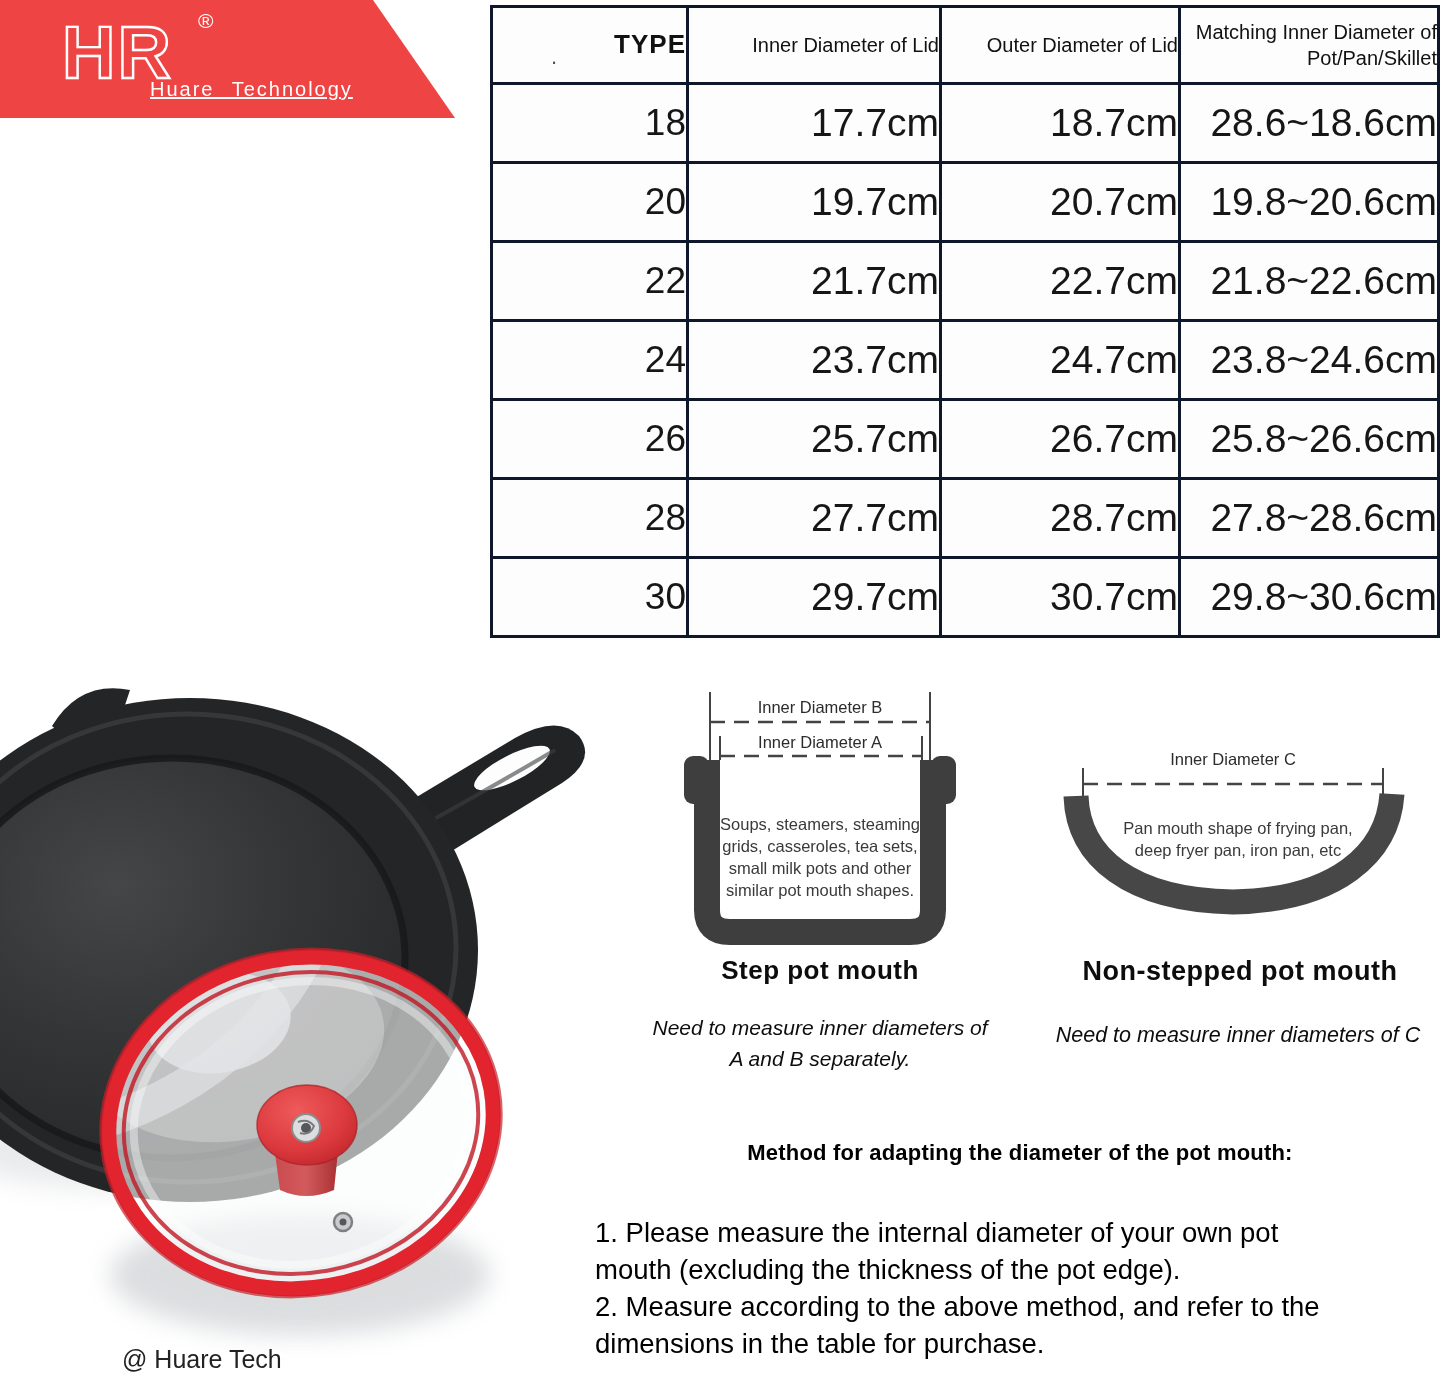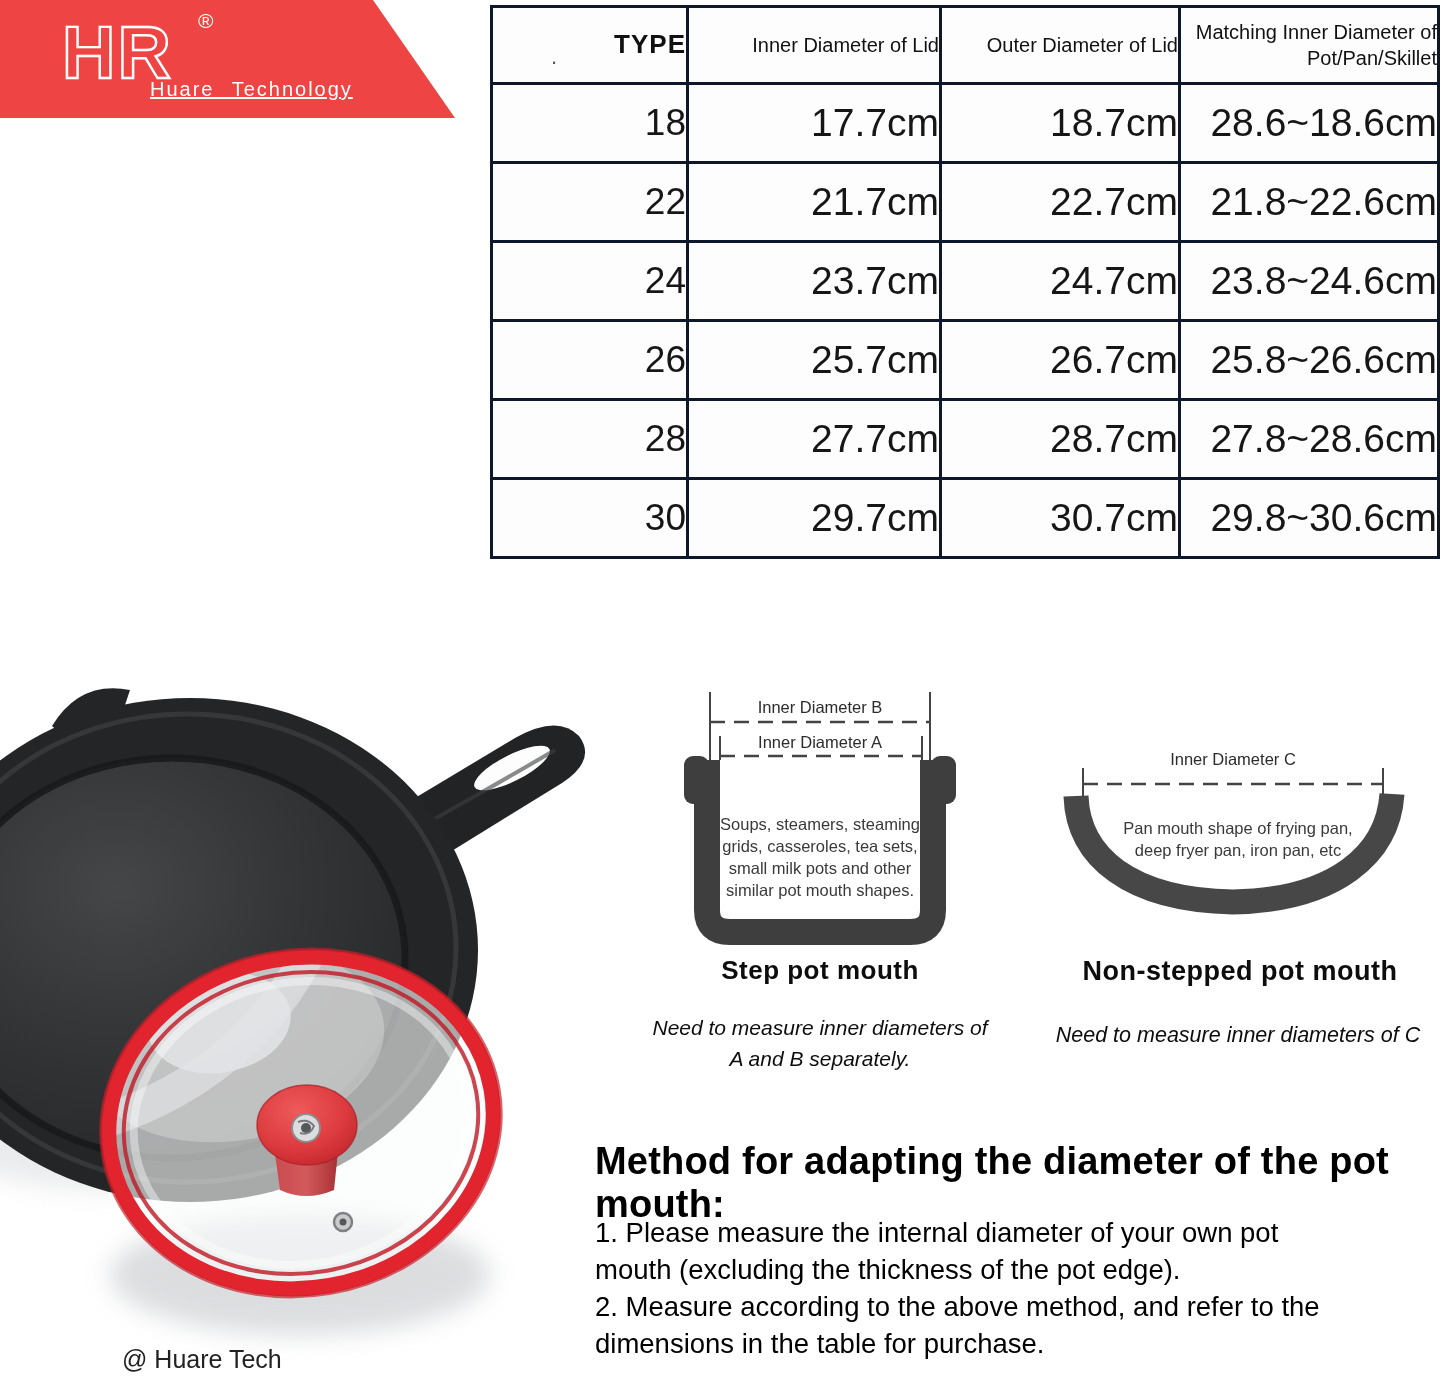--- a/index.html
+++ b/index.html
@@ -44,21 +44,21 @@
     position:absolute;width:400px;text-align:center;font-weight:bold;
     font-size:26px;color:#0d0d0d;letter-spacing:.5px;
   }
   .diag-note{
     position:absolute;width:420px;text-align:center;font-size:21px;
     color:#0d0d0d;line-height:31px;font-style:italic;
   }
   
   .method-heading{
     position:absolute;left:595px;top:1140px;width:850px;
-    font-size:38px;font-weight:bold;color:#000;letter-spacing:.2px;
+    font-size:22px;font-weight:bold;color:#000;letter-spacing:.2px;text-align:center;
   }
   .method-lines{
     position:absolute;left:595px;top:1214px;width:860px;
     font-size:27.5px;color:#000;line-height:37px;
   }
   
   .watermark{position:absolute;left:122px;top:1345px;font-size:25px;color:#222;}
   
   .photo-svg{position:absolute;left:0;top:680px;}
 </style>
@@ -87,20 +87,26 @@
       <th>Outer Diameter of Lid</th>
       <th>Matching Inner Diameter of Pot/Pan/Skillet</th>
     </tr>
   </thead>
   <tbody>
       <tr>
         <td>18</td>
         <td>17.7cm</td>
         <td>18.7cm</td>
         <td>28.6~18.6cm</td>
+      </tr>
+      <tr>
+        <td>20</td>
+        <td>19.7cm</td>
+        <td>20.7cm</td>
+        <td>19.8~20.6cm</td>
       </tr>
       <tr>
         <td>22</td>
         <td>21.7cm</td>
         <td>22.7cm</td>
         <td>21.8~22.6cm</td>
       </tr>
       <tr>
         <td>24</td>
         <td>23.7cm</td>

